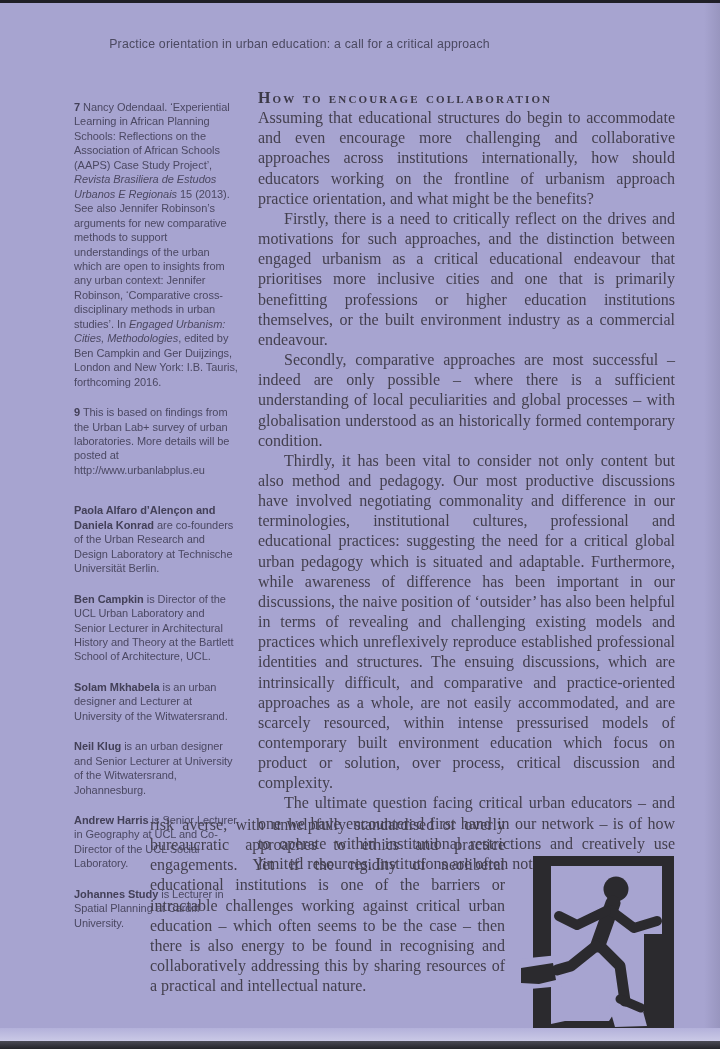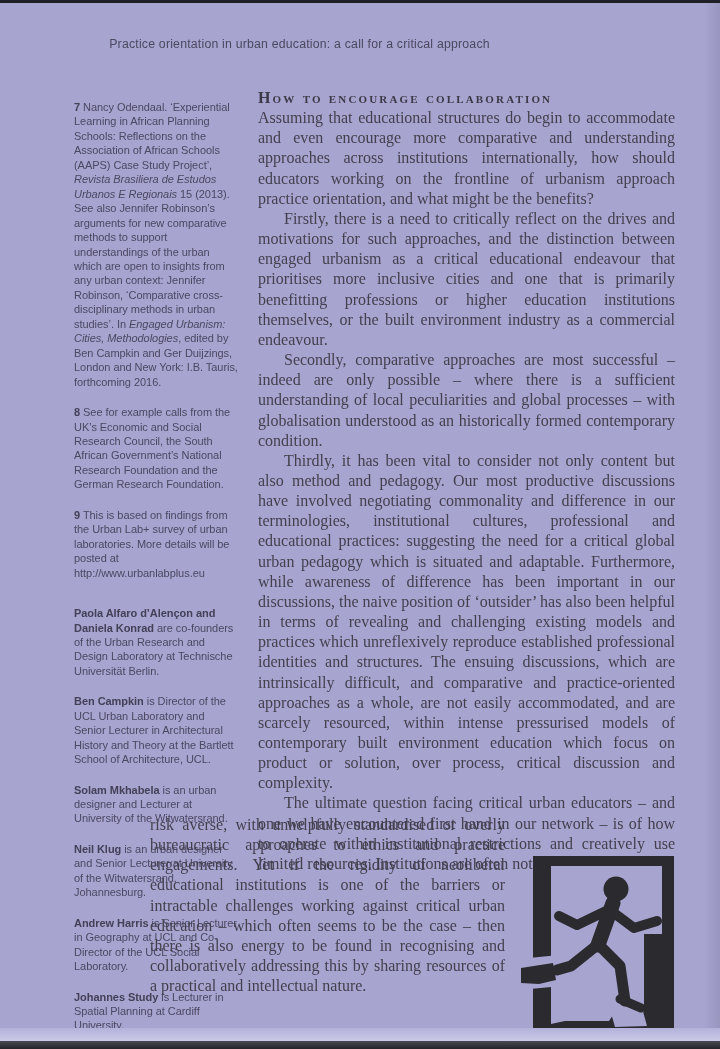--- a/index.html
+++ b/index.html
@@ -49,36 +49,35 @@
 <body>
 
 <div id="page">
   <div class="edge-top"></div>
 
   <header>Practice orientation in urban education: a call for a critical approach</header>
 
   <aside>
     <div>
       <p><b>7</b><span>  Nancy Odendaal. ‘Experiential Learning in African Planning Schools: Reflections on the Association of African Schools (AAPS) Case Study Project’, </span><i>Revista Brasiliera de Estudos Urbanos E Regionais</i><span> 15 (2013). See also Jennifer Robinson’s arguments for new comparative methods to support understandings of the urban which are open to insights from any urban context: Jennifer Robinson, ‘Comparative cross-disciplinary methods in urban studies’. In </span><i>Engaged Urbanism: Cities, Methodologies</i><span>, edited by Ben Campkin and Ger Duijzings, London and New York: I.B. Tauris, forthcoming 2016.</span></p>
-      <p><b>8</b><span>  See for example calls from the UK’s Economic and Social Research Council, the South African Government’s National Research Foundation and the German Research Foundation.</span></p>
       <p><b>9</b><span>  This is based on findings from the Urban Lab+ survey of urban laboratories. More details will be posted at http://www.urbanlabplus.eu</span></p>
     </div>
     <div class="bios">
       <p><b>Paola Alfaro d’Alençon</b><b> and </b><b>Daniela Konrad</b><span> are co-founders of the Urban Research and Design Laboratory at Technische Universität Berlin.</span></p>
       <p><b>Ben Campkin</b><span> is Director of the UCL Urban Laboratory and Senior Lecturer in Architectural History and Theory at the Bartlett School of Architecture, UCL.</span></p>
       <p><b>Solam Mkhabela</b><span> is an urban designer and Lecturer at University of the Witwatersrand.</span></p>
       <p><b>Neil Klug</b><span> is an urban designer and Senior Lecturer at University of the Witwatersrand, Johannesburg.</span></p>
       <p><b>Andrew Harris</b><span> is Senior Lecturer in Geography at UCL and Co-Director of the UCL Social Laboratory.</span></p>
       <p><b>Johannes Study</b><span> is Lecturer in Spatial Planning at Cardiff University.</span></p>
     </div>
   </aside>
 
   <main>
     <h2>How to encourage collaboration</h2>
-    <p>Assuming that educational structures do begin to accommodate and even encourage more comparative and understanding approaches across institutions internationally, how should educators working on the frontline of urbanism approach practice orientation, and what might be the benefits?</p>
+    <p>Assuming that educational structures do begin to accommodate and even encourage more challenging and collaborative approaches across institutions internationally, how should educators working on the frontline of urbanism approach practice orientation, and what might be the benefits?</p>
     <p class="indent">Firstly, there is a need to critically reflect on the drives and motivations for such approaches, and the distinction between engaged urbanism as a critical educational endeavour that prioritises more inclusive cities and one that is primarily benefitting professions or higher education institutions themselves, or the built environment industry as a commercial endeavour.</p>
     <p class="indent">Secondly, comparative approaches are most successful – indeed are only possible – where there is a sufficient understanding of local peculiarities and global processes – with globalisation understood as an historically formed contemporary condition.</p>
     <p class="indent">Thirdly, it has been vital to consider not only content but also method and pedagogy. Our most productive discussions have involved negotiating commonality and difference in our terminologies, institutional cultures, professional and educational practices: suggesting the need for a critical global urban pedagogy which is situated and adaptable. Furthermore, while awareness of difference has been important in our discussions, the naive position of ‘outsider’ has also been helpful in terms of revealing and challenging existing models and practices which unreflexively reproduce established professional identities and structures. The ensuing discussions, which are intrinsically difficult, and comparative and practice-oriented approaches as a whole, are not easily accommodated, and are scarcely resourced, within intense pressurised models of contemporary built environment education which focus on product or solution, over process, critical discussion and complexity.</p>
     <p class="indent">The ultimate question facing critical urban educators – and one we have encountered first hand in our network – is of how to operate within institutional restrictions and creatively use limited resources. Institutions are often notably</p>
   </main>
 
   <section class="wide">
     <div class="exit-wrap">
 
       <svg width="155" height="172" viewBox="0 0 155 172" aria-hidden="true">

